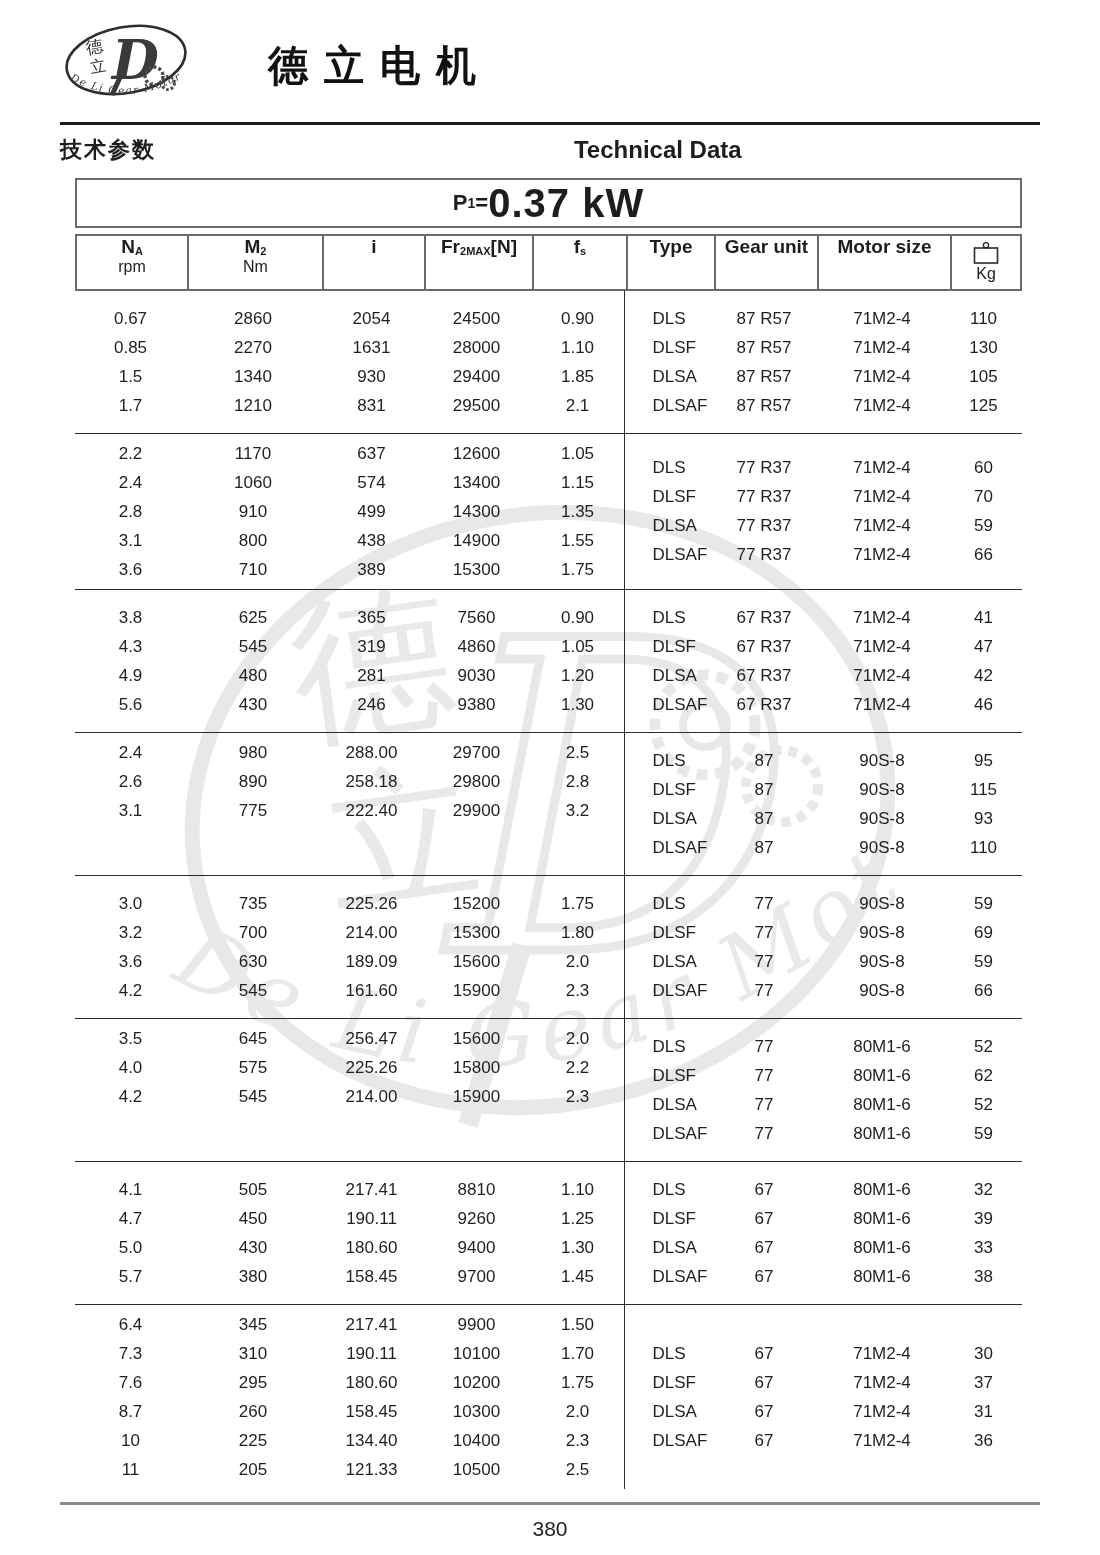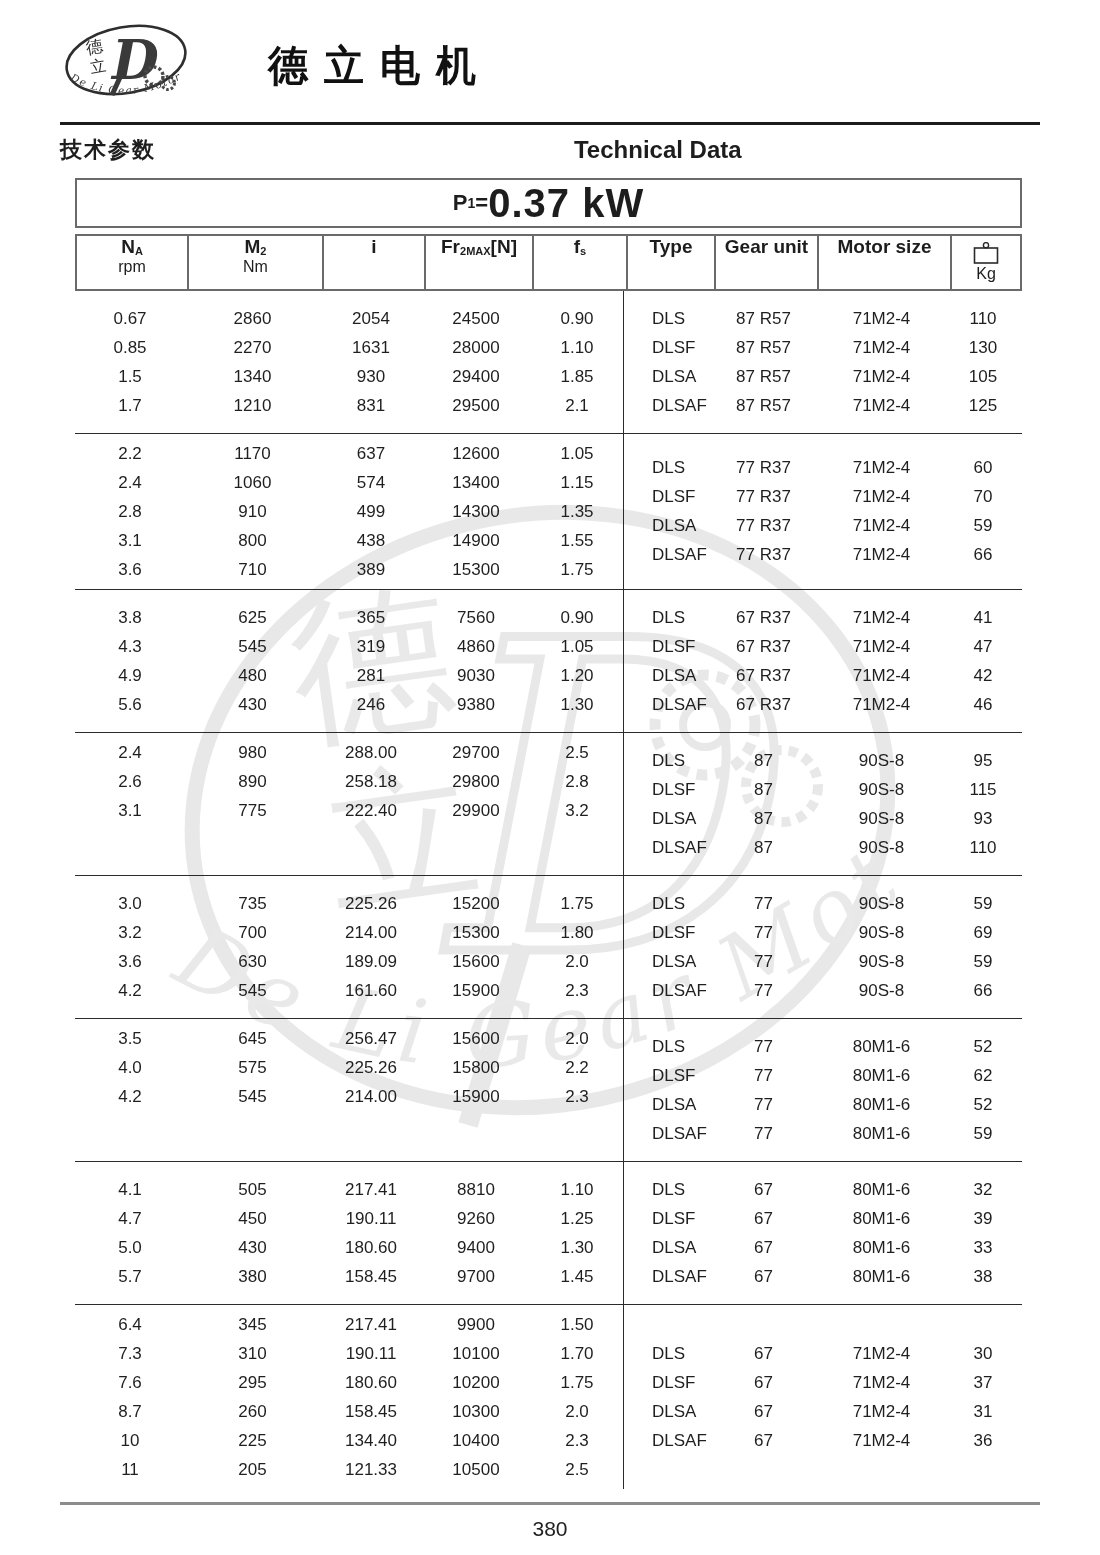--- a/index.html
+++ b/index.html
@@ -41,21 +41,21 @@
            align-items:center; justify-content:flex-start; line-height:1.15; }
   .hcell:first-child { border-left:none; }
   .h-main { font-size:19px; font-weight:bold; }
   .h-sub  { font-size:11px; font-weight:bold; vertical-align:-2px; }
   .h-unit { font-size:16px; font-weight:normal; }
   .kg-cell { justify-content:center; }
   .w-icon { display:block; margin-bottom:1px; }
 
   
   .tbl-body { width:947px; margin-left:15px; }
-  .group { display:flex; }
+  .group { display:flex;justify-content:center; }
   .group + .group { border-top:1px solid #2b2b2b; }
   .g-left  { width:549px; border-right:1px solid #2b2b2b; display:flex;
              flex-direction:column; justify-content:center; padding:5px 0; }
   .g-left.top { justify-content:flex-start; }
   .g-right { width:397px; display:flex; flex-direction:column; justify-content:center; padding:13px 0; }
   .d-row { height:29px; display:grid; grid-template-columns:110px 135px 102px 108px 94px; align-items:center; }
   .t-row { height:29px; display:grid; grid-template-columns:88px 103px 133px 70px; align-items:center; }
   .cell  { text-align:center; font-size:17px; color:#1f1f1f; }
   .t-row .type { text-align:left; padding-left:28px; }
 

